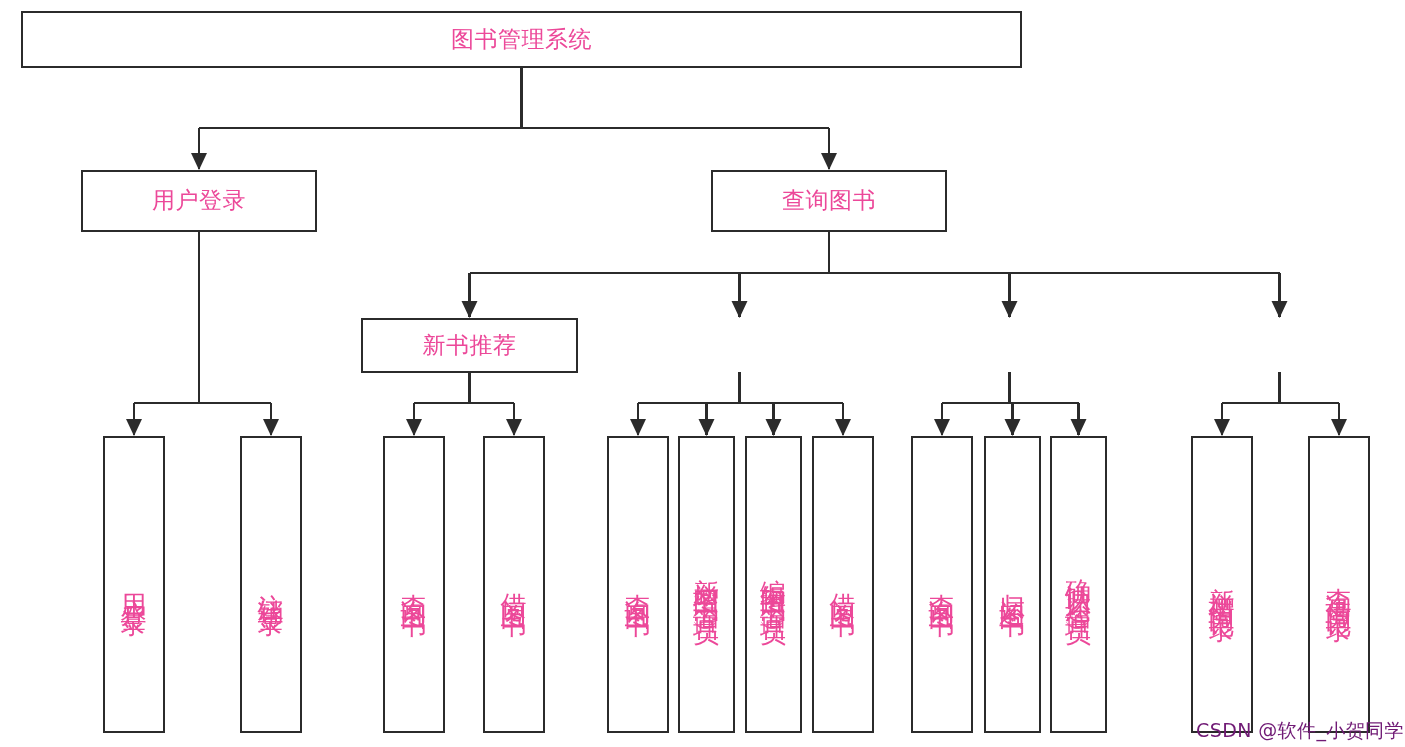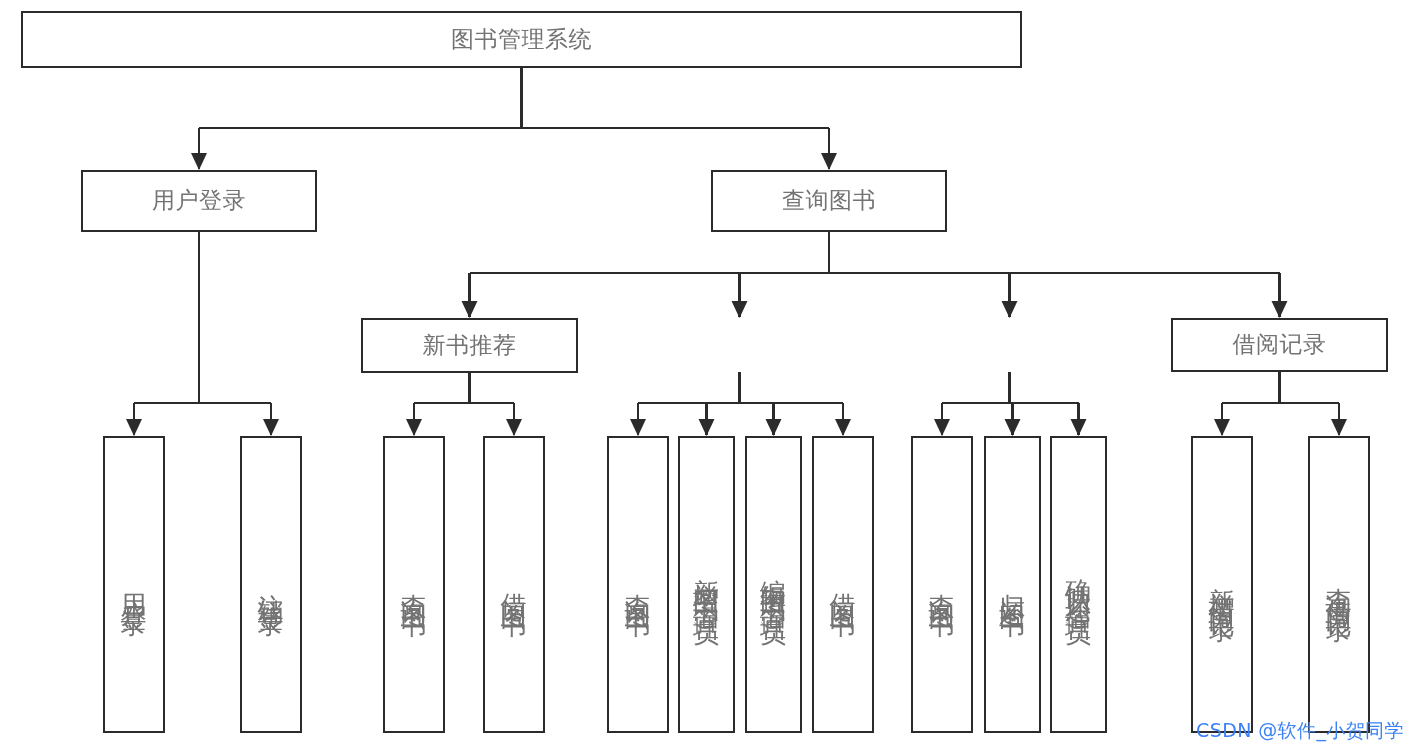--- a/index.html
+++ b/index.html
@@ -24,21 +24,21 @@
     pointer-events: none;
   }
   .node {
     position: absolute;
     box-sizing: border-box;
     border: 2px solid #2b2b2b;
     background: #ffffff;
     display: flex;
     align-items: center;
     justify-content: center;
-    color: #737373;
+    color: #ec4899;
   }
   .node .lbl {
     display: block;
     text-align: center;
     line-height: 1.28;
     letter-spacing: 0.5px;
   }
   
   .node.horiz .lbl {
     font-size: 23px;
@@ -56,21 +56,21 @@
     writing-mode: vertical-rl;
     text-orientation: upright;
     font-size: 26px;
     line-height: 1.0;
     letter-spacing: 6px;
     white-space: nowrap;
   }
   .watermark {
     position: absolute;
     font-size: 19px;
-    color: #3b82f6;
+    color: #701a75;
     white-space: nowrap;
     letter-spacing: 0.4px;
     font-family: "DejaVu Sans", "Liberation Sans", sans-serif;
   }
 </style>
 </head>
 <body>
 
 <div id="canvas">
   <svg id="edges" viewBox="0 0 1405 747" xmlns="http://www.w3.org/2000/svg">
@@ -132,23 +132,20 @@
     </div>
     <div class="node horiz" style="left: 81px; top: 170px; width: 236px; height: 62px;">
       <span class="lbl">用户登录</span>
     </div>
     <div class="node horiz" style="left: 711px; top: 170px; width: 236px; height: 62px;">
       <span class="lbl">查询图书</span>
     </div>
     <div class="node horiz" style="left: 361px; top: 318px; width: 217px; height: 55px;">
       <span class="lbl">新书推荐</span>
     </div>
-    <div class="node horiz" style="left: 1171px; top: 318px; width: 217px; height: 54px;">
-      <span class="lbl">借阅记录</span>
-    </div>
     <div class="node vert" style="left: 103px; top: 436px; width: 62px; height: 297px;">
       <span class="lbl">用户登录</span>
     </div>
     <div class="node vert" style="left: 240px; top: 436px; width: 62px; height: 297px;">
       <span class="lbl">注销登录</span>
     </div>
     <div class="node vert" style="left: 383px; top: 436px; width: 62px; height: 297px;">
       <span class="lbl">查询图书</span>
     </div>
     <div class="node vert" style="left: 483px; top: 436px; width: 62px; height: 297px;">

